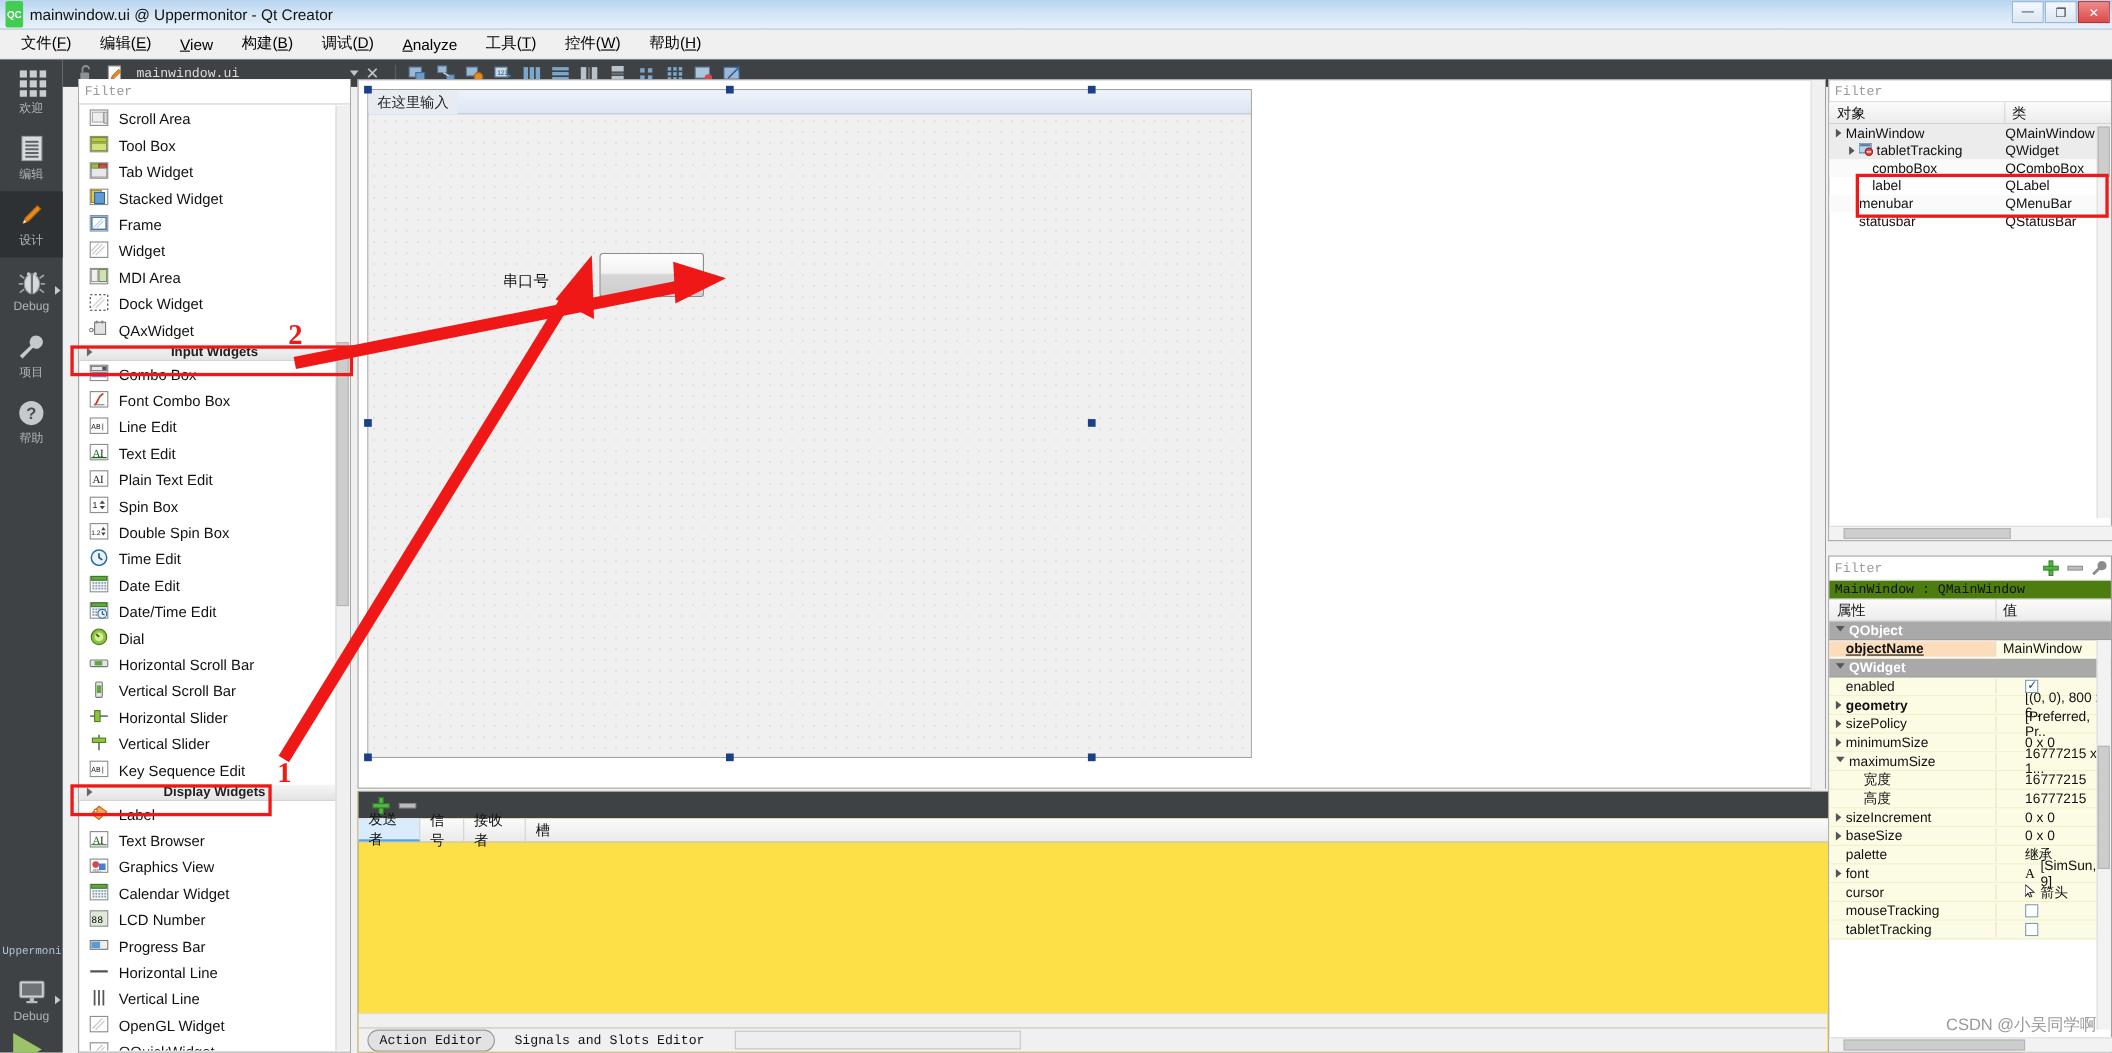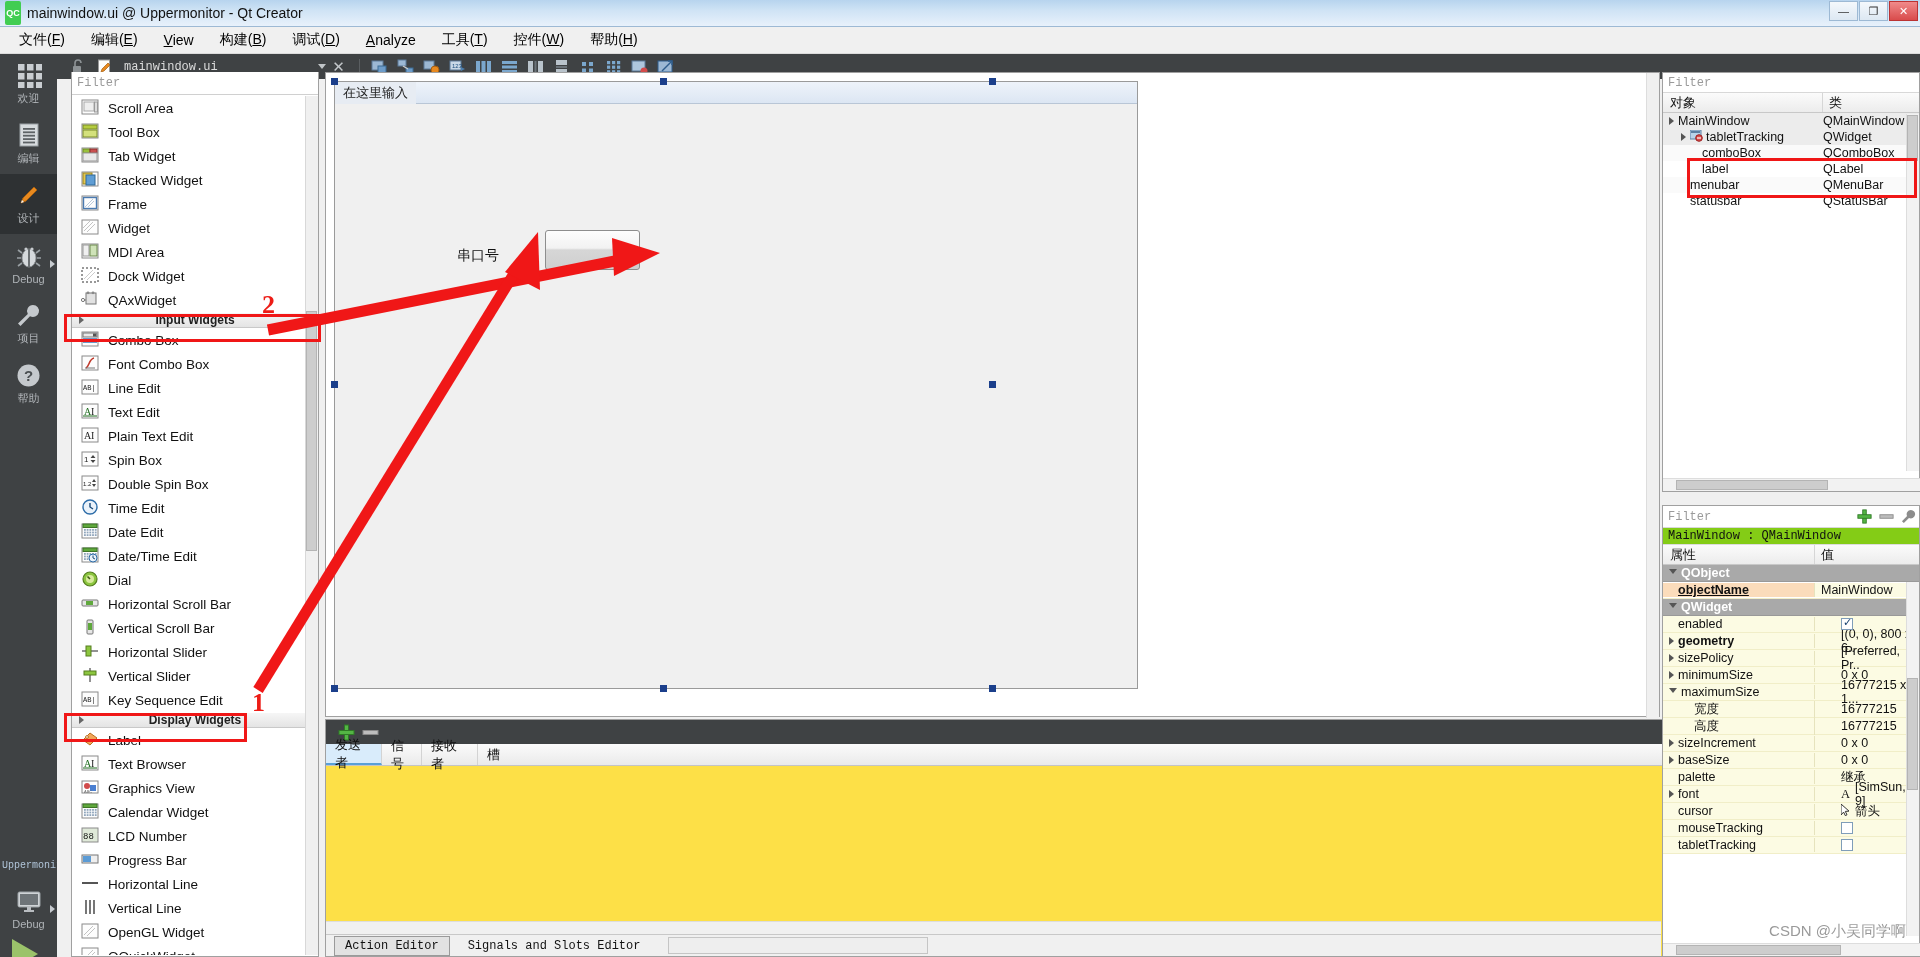--- a/index.html
+++ b/index.html
@@ -158,21 +158,21 @@
     display:flex;align-items:center; padding:0 9px; font-size:13px; color:#111;
     border-right:1px solid #d3d3d3;
   }
   #bp-header .hcell.sel { background:#d9ecfb; border-bottom:2px solid #5aa0d8; }
   #bp-tabs {
     position:absolute; bottom:0; left:0; width:1335px; height:22px;
     background:#f0f0f0; border-top:1px solid #c8c8c8; display:flex; align-items:center;
   }
   .bp-tab {
     font-family:"Liberation Mono",monospace; font-size:12px; color:#111;
-    padding:2px 10px; margin-left:8px;
+    padding:2px 10px; margin-left:8px;border-radius:10px;
   }
   .bp-tab.active { background:#e2e2e2; border:1px solid #9a9a9a; }
   #bp-entry { margin-left:18px; width:260px;height:17px; background:#eeeeee; border:1px solid #c5c5c5;}
   #bp-hscroll { position:absolute; left:0; bottom:22px; width:1335px;height:13px;background:#f0f0f0;border-top:1px solid #ddd;}
 
   
   #objinspector {
     position:absolute; left:1662px; top:72px; width:258px; height:420px;
     background:#fff; border:1px solid #a0a0a0;
   }
@@ -202,21 +202,21 @@
     position:absolute; left:1662px; top:505px; width:258px; height:452px;
     background:#fff; border:1px solid #a0a0a0;
   }
   #pe-filterbar {
     height:22px; display:flex; align-items:center; border-bottom:1px solid #d8d8d8;
     padding-left:5px;
   }
   #pe-filterbar .ph { flex:1; font-family:"Liberation Mono",monospace;font-size:12px;color:#9a9a9a; }
   #pe-filterbar .icn { width:22px;height:18px;display:flex;align-items:center;justify-content:center;}
   #pe-objline {
-    height:17px; background:#84cc16; border-bottom:1px solid #dcdcdc;
+    height:17px; background:#4d7c0f; border-bottom:1px solid #dcdcdc;
     display:flex;align-items:center;padding-left:5px;
     font-family:"Liberation Mono",monospace; font-size:12px; color:#111;
   }
   .pe-head {
     height:20px; background: linear-gradient(to bottom,#fbfbfb,#ececec);
     border-bottom:1px solid #c8c8c8; display:flex; font-size:13px;color:#111;
   }
   .pe-head .c1 { width:152px; padding-left:7px;display:flex;align-items:center; border-right:1px solid #d6d6d6;}
   .pe-head .c2 { flex:1; padding-left:6px;display:flex;align-items:center;}
   .pe-row { height:17px; display:flex; font-size:12.5px; color:#111; align-items:center; border-bottom:1px solid #f1eec8;}

